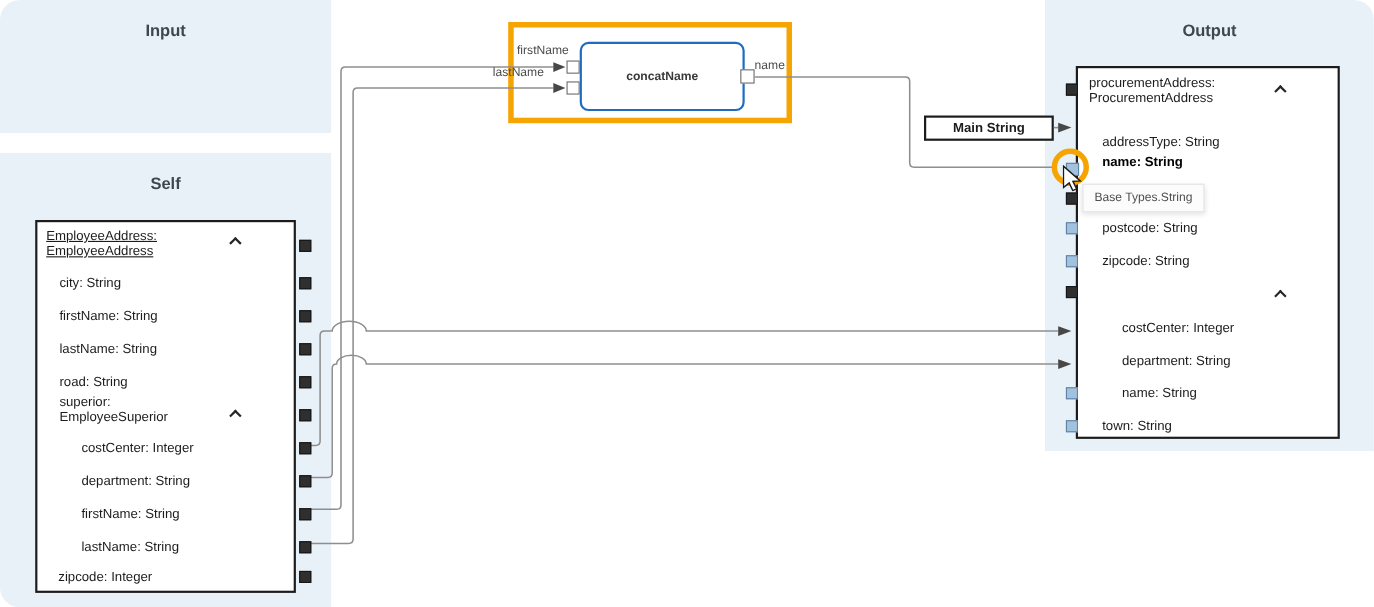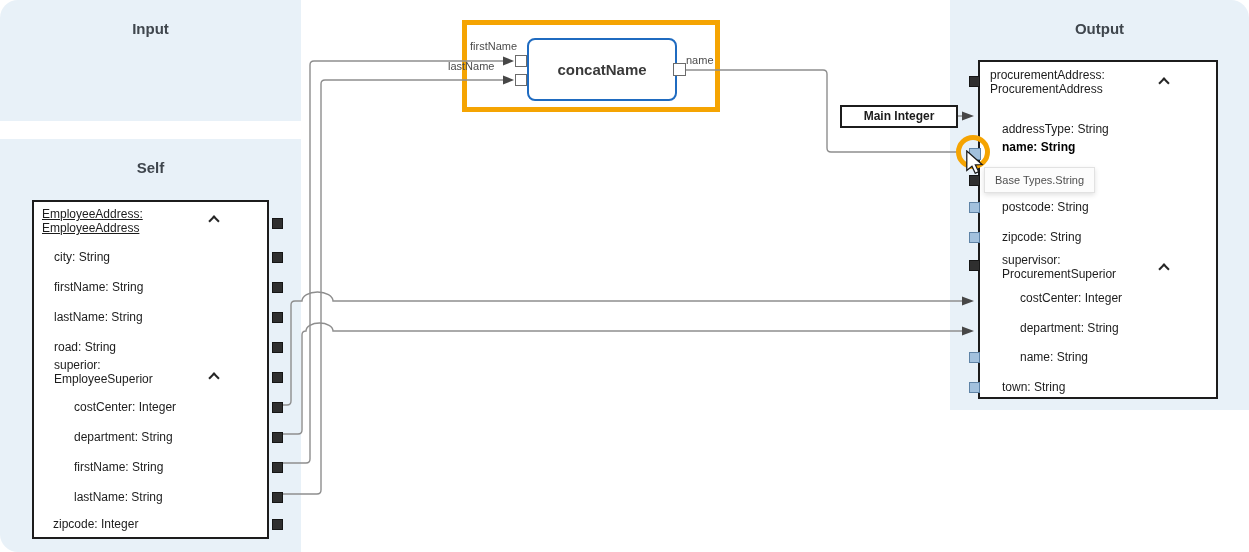--- a/index.html
+++ b/index.html
@@ -14,21 +14,21 @@
         border-left:2.5px solid #262626;border-top:2.5px solid #262626;transform:rotate(45deg);}
   .port{position:absolute;width:11px;height:11px;box-sizing:border-box;z-index:6;}
   .port.dark{background:#2F2F2F;border:1px solid #161616;}
   .port.blue{background:#A2C1DD;border:1.5px solid #5E83A6;}
   .port.fn{background:#ffffff;border:1.5px solid #6b6b6b;z-index:6;}
   .hl-rect{position:absolute;left:462px;top:20px;width:258px;height:92px;box-sizing:border-box;
            border:5px solid #F5A402;z-index:3;}
   .fn-box{position:absolute;left:527px;top:38px;width:150px;height:63px;box-sizing:border-box;
           background:#fff;border:2px solid #1F6BC0;border-radius:8px;z-index:4;
           display:flex;align-items:center;justify-content:center;
-          font-size:15px;font-weight:bold;color:#3a3a3a;}
+          font-size:11px;font-weight:bold;color:#3a3a3a;}
   .fn-label{position:absolute;font-size:11px;color:#4c4c4c;z-index:5;white-space:nowrap;}
   .const-box{position:absolute;left:840px;top:105px;width:118px;height:23px;box-sizing:border-box;
              background:#fff;border:2px solid #1c1c1c;z-index:4;text-align:center;
              font-size:12px;font-weight:bold;color:#1c1c1c;line-height:19px;}
   .ring{position:absolute;left:956px;top:135px;width:24px;height:24px;border-radius:50%;
         border:5px solid #F5A402;z-index:8;background:transparent;}
   .tooltip{position:absolute;left:984px;top:167px;z-index:9;background:#FCFCFC;
            border:1px solid #E2E2E2;box-shadow:0 2px 5px rgba(0,0,0,0.12);
            padding:6px 10px;font-size:11px;color:#4F4F4F;white-space:nowrap;}
   .cursor{position:absolute;left:966px;top:150px;z-index:10;}
@@ -104,37 +104,33 @@
     <span>concatName</span>
   </div>
   <div class="fn-label" style="left:470px;top:40px;">firstName</div>
   <div class="fn-label" style="left:448px;top:60px;">lastName</div>
   <div class="fn-label" style="left:686px;top:54px;">name</div>
   <div class="port fn" style="left:515px;top:55px;width:12px;height:12px;"></div>
   <div class="port fn" style="left:515px;top:74px;width:12px;height:12px;"></div>
   <div class="port fn" style="left:673px;top:63px;width:13px;height:13px;"></div>
 
   <div class="const-box">
-    <span>Main Integer</span>
+    <span>Main String</span>
   </div>
 
   <div class="node-box" style="left:978px;top:60px;width:240px;height:339px;">
     <div class="row" style="left:10px;top:6px;">
       <div>procurementAddress:</div>
       <div>ProcurementAddress</div>
     </div>
     <div class="chev" style="left:180px;top:17px;"></div>
     <div class="row" style="left:22px;top:60px;">addressType: String</div>
     <div class="row bold" style="left:22px;top:78px;">name: String</div>
     <div class="row" style="left:22px;top:138px;">postcode: String</div>
     <div class="row" style="left:22px;top:168px;">zipcode: String</div>
-    <div class="row" style="left:22px;top:191px;">
-      <div>supervisor:</div>
-      <div>ProcurementSuperior</div>
-    </div>
     <div class="chev" style="left:180px;top:203px;"></div>
     <div class="row" style="left:40px;top:229px;">costCenter: Integer</div>
     <div class="row" style="left:40px;top:259px;">department: String</div>
     <div class="row" style="left:40px;top:288px;">name: String</div>
     <div class="row" style="left:22px;top:318px;">town: String</div>
 
     <div class="port dark" style="left:-11px;top:14px;"></div>
     <div class="port blue" style="left:-11px;top:86px;width:12px;height:12px;"></div>
     <div class="port dark" style="left:-11px;top:113px;"></div>
     <div class="port blue" style="left:-11px;top:140px;"></div>

